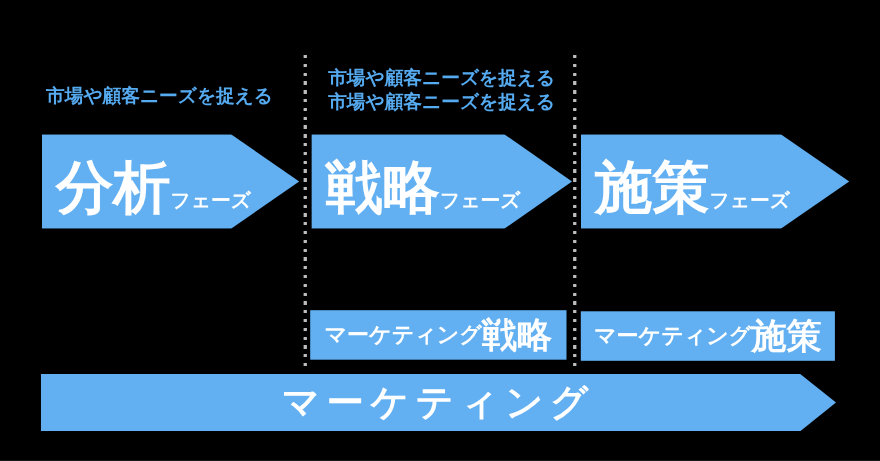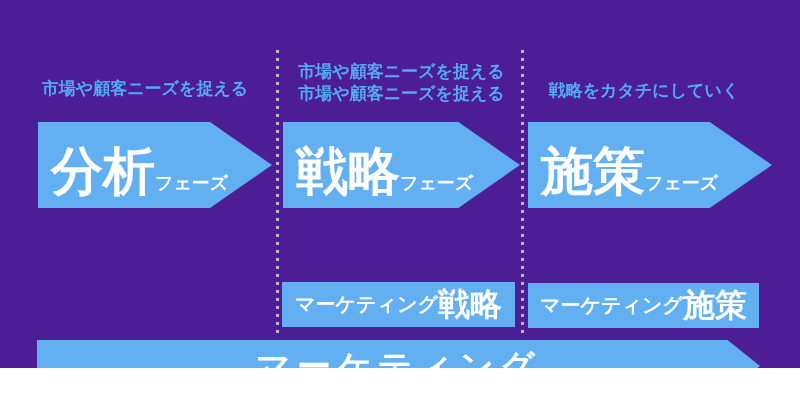--- a/index.html
+++ b/index.html
@@ -1,19 +1,19 @@
 <!DOCTYPE html>
 <html><head>
 <meta charset="utf-8">
 <style>
   html,body{margin:0;padding:0;background:#fff;}
   .canvas{
     position:relative;
-    width:800px;height:368px;
-    background:#4c1d95;
+    width:800px;height:419px;
+    background:#000000;
     overflow:hidden;
     font-family:"DejaVu Sans","Liberation Sans",sans-serif;
   }
   
   .divider{
     position:absolute;
     width:3px;top:50px;height:288px;
     background:repeating-linear-gradient(to bottom,#bdbdbd 0 3px,transparent 3px 8px);
   }
   .divider.d1{left:276px;}
@@ -82,23 +82,20 @@
   <div class="divider d1"></div>
   <div class="divider d2"></div>
 
   <div class="caption c1">
     <div>市場や顧客ニーズを捉える</div>
   </div>
   <div class="caption c2">
     <div>市場や顧客ニーズを捉える</div>
     <div>市場や顧客ニーズを捉える</div>
   </div>
-  <div class="caption c3">
-    <div>戦略をカタチにしていく</div>
-  </div>
 
   <div class="phase-arrow a1">
     <div class="phase-label">
       <span class="big">分析</span><span class="small">フェーズ</span>
     </div>
   </div>
   <div class="phase-arrow a2">
     <div class="phase-label">
       <span class="big">戦略</span><span class="small">フェーズ</span>
     </div>

